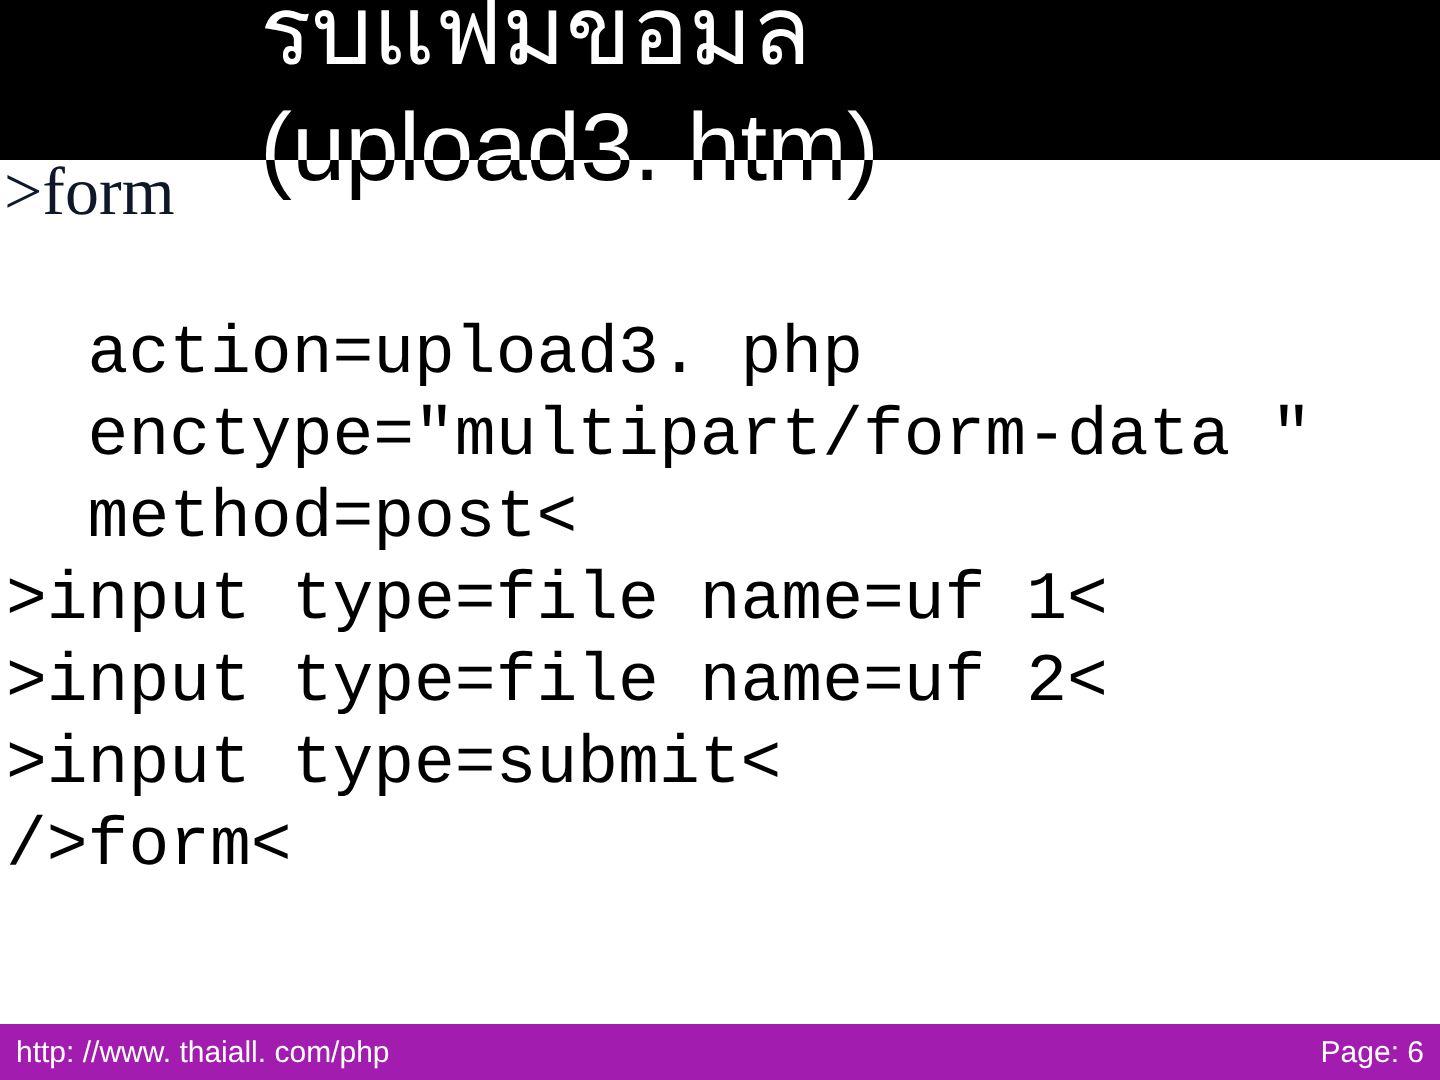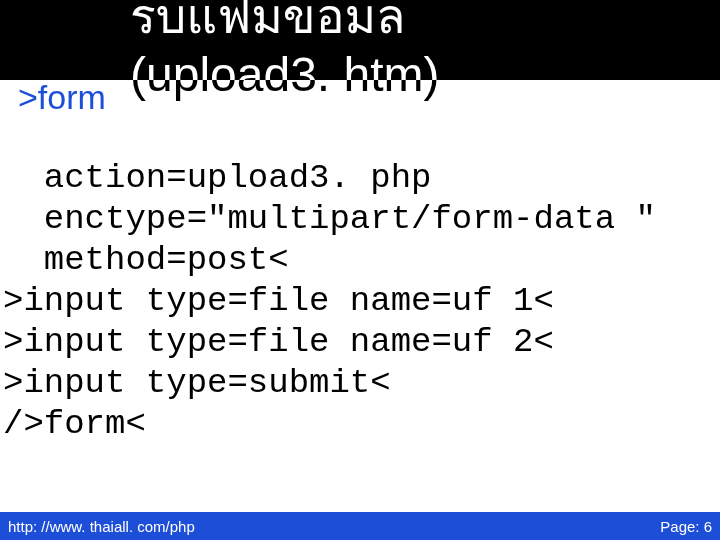--- a/index.html
+++ b/index.html
@@ -51,45 +51,45 @@
     left: 130px;
     width: 560px;
     color: #000000;
     font-family: "Tahoma", "Arial", sans-serif;
     font-size: 48px;
     line-height: 58px;
   }
   .form-label {
     position: absolute;
     top: 78px;
-    left: 18px;
-    font-family: Liberation Sans, sans-serif;
+    left: 2px;
+    font-family: Liberation Serif, serif;
     font-size: 34px;
-    color: #1d4ed8;
+    color: #0f172a;
     z-index: 4;
   }
   .code-block {
     position: absolute;
     top: 120px;
     left: 3px;
     width: 714px;
     font-family: "Courier New", monospace;
     font-size: 34px;
     line-height: 41px;
     color: #000000;
     white-space: pre;
     margin-top: 38px;
   }
   .footer {
     position: absolute;
     bottom: 0;
     left: 0;
     width: 720px;
     height: 28px;
-    background: #1d4ed8;
+    background: #a21caf;
     color: #ffffff;
     font-family: Arial, sans-serif;
     font-size: 15px;
     display: flex;
     align-items: center;
     justify-content: space-between;
     padding: 0 8px;
   }
   .footer .url { font-weight: normal; }
   .footer .page { font-weight: normal; }

